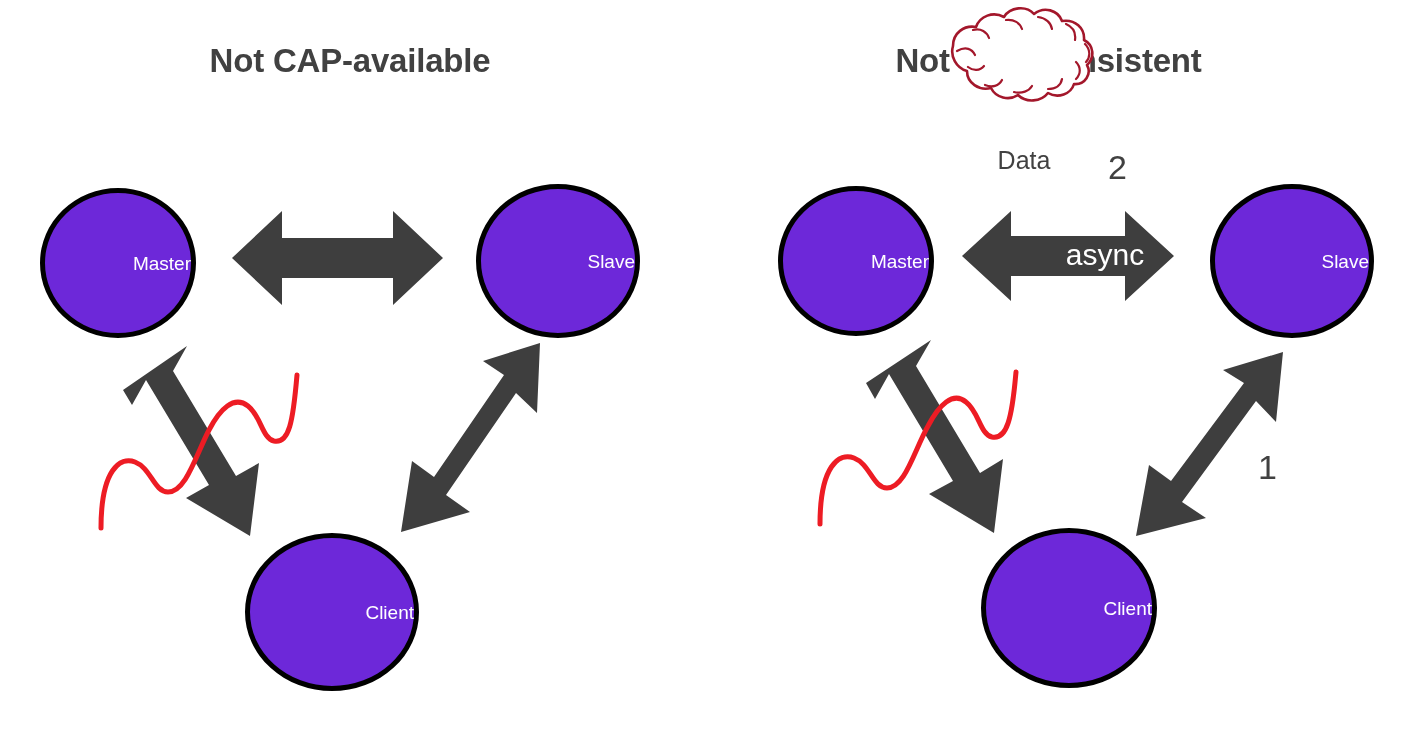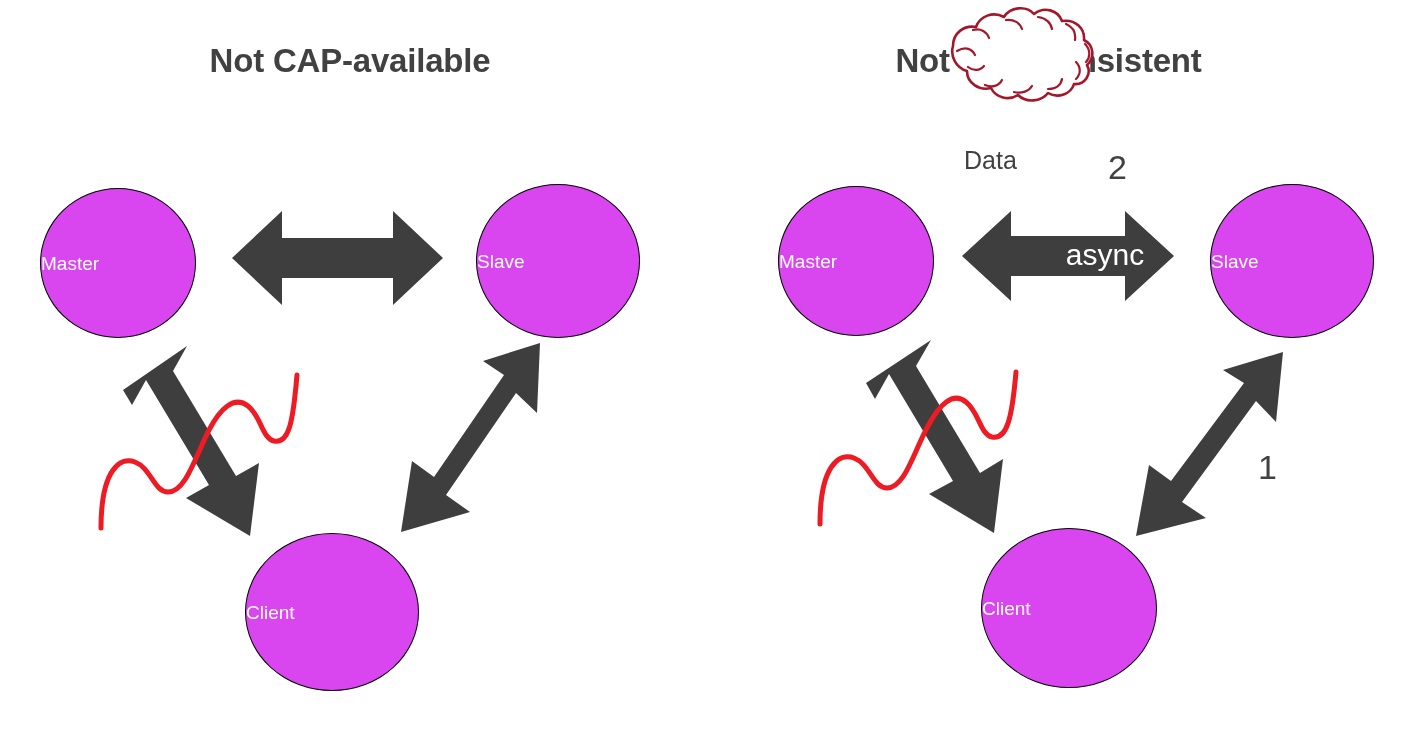--- a/index.html
+++ b/index.html
@@ -35,25 +35,25 @@
     font-weight: bold;
     color: #414141;
     letter-spacing: -0.2px;
     white-space: nowrap;
   }
   #panel-right .panel-title { left: -2px; }
 
   .node {
     position: absolute;
     border-radius: 50%;
-    background: #d946ef;
-    border: 1px solid #000000;
+    background: #6d28d9;
+    border: 5px solid #000000;
     display: flex;
     align-items: center;
-    justify-content: flex-start;
+    justify-content: flex-end;
     box-sizing: border-box;
   }
   .node-label {
     color: #ffffff;
     font-size: 19px;
     font-weight: normal;
     line-height: 1;
     user-select: none;
   }
 
@@ -160,21 +160,21 @@
                M338,17 C346,18 351,23 352,29
                M366,24 C373,27 376,33 375,40
                M385,44 C390,49 391,57 386,62
                M376,79 C381,74 381,67 376,62
                M348,89 C356,89 361,85 362,79
                M314,92 C322,94 329,91 332,86
                M285,85 C292,88 299,86 302,80
                M268,67 C273,71 280,71 284,66"></path>
     </svg>
 
-    <div class="cloud-label" style="left:264px; top:148px; width:100px; ">Data</div>
+    <div class="cloud-label" style="left:274px; top:148px; width:100px; text-align:center;">Data</div>
 
     <div class="async-label" style="left:324px; top:240px; width:90px; text-align:center;margin-left:36px;">async</div>
 
     <div class="num-label" style="left:408px; top:150px;">2</div>
 
     <div class="num-label" style="left:558px; top:450px;">1</div>
 
     <div class="node" style="left:78px; top:186px; width:156px; height:150px;">
       <span class="node-label">Master</span>
     </div>

